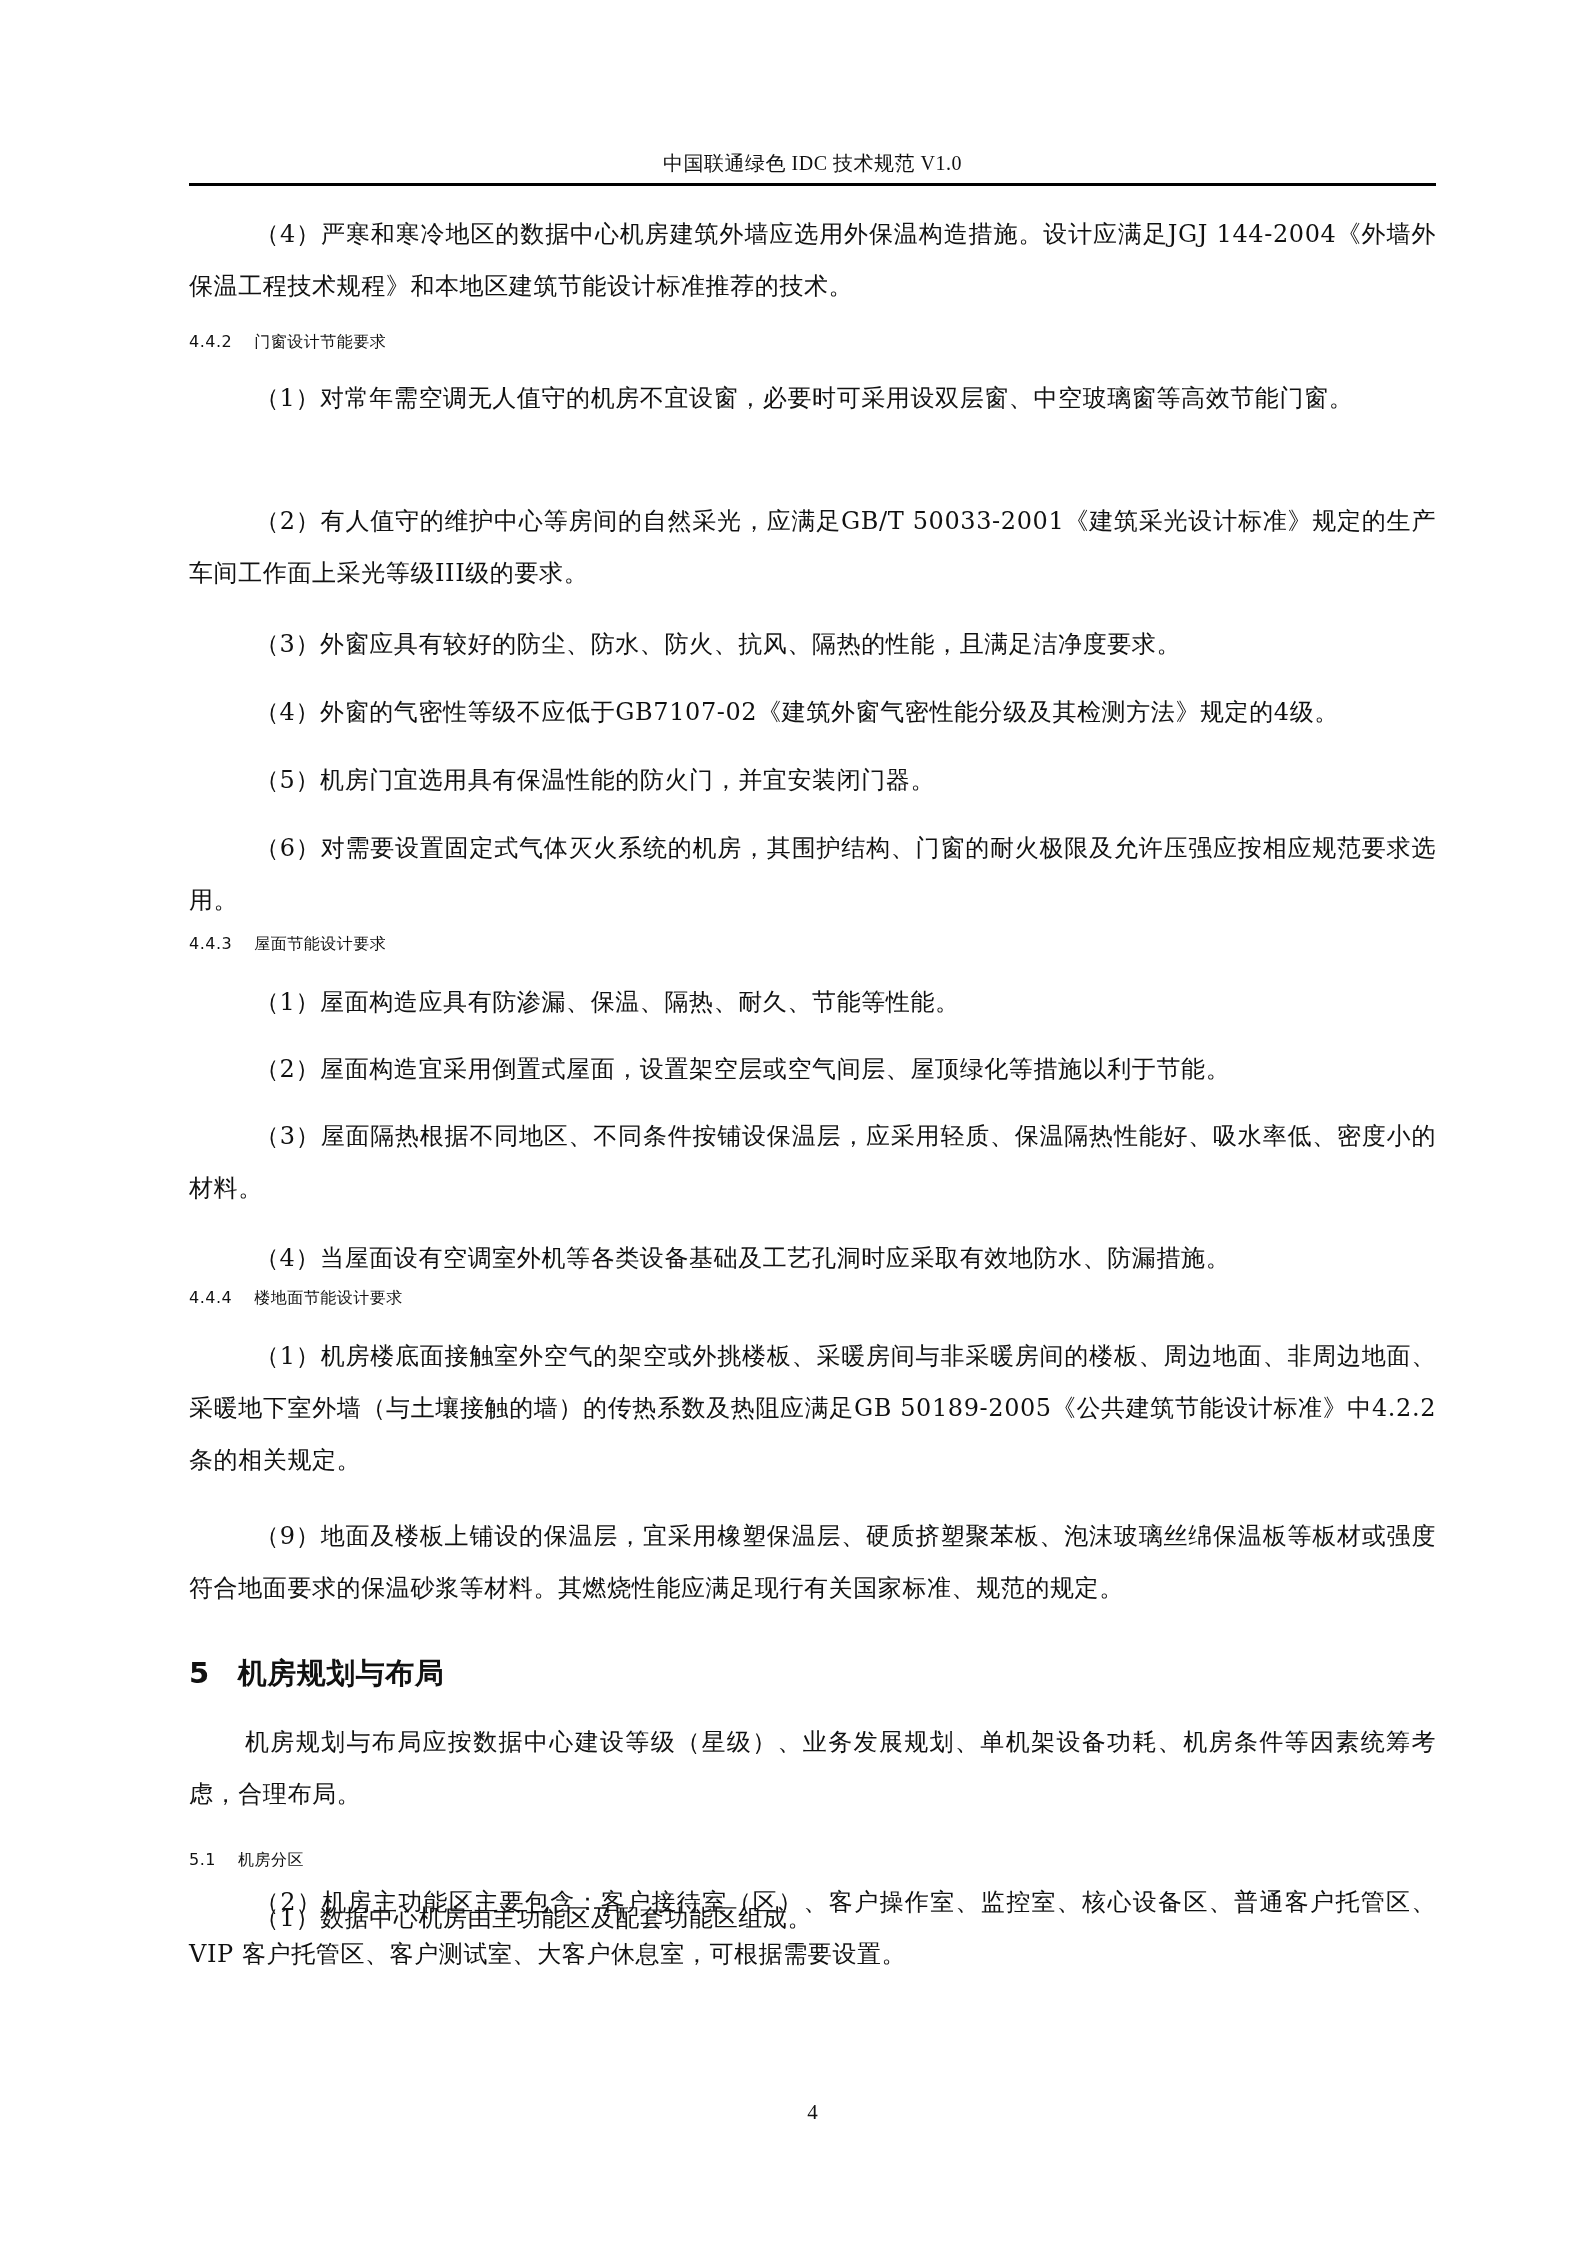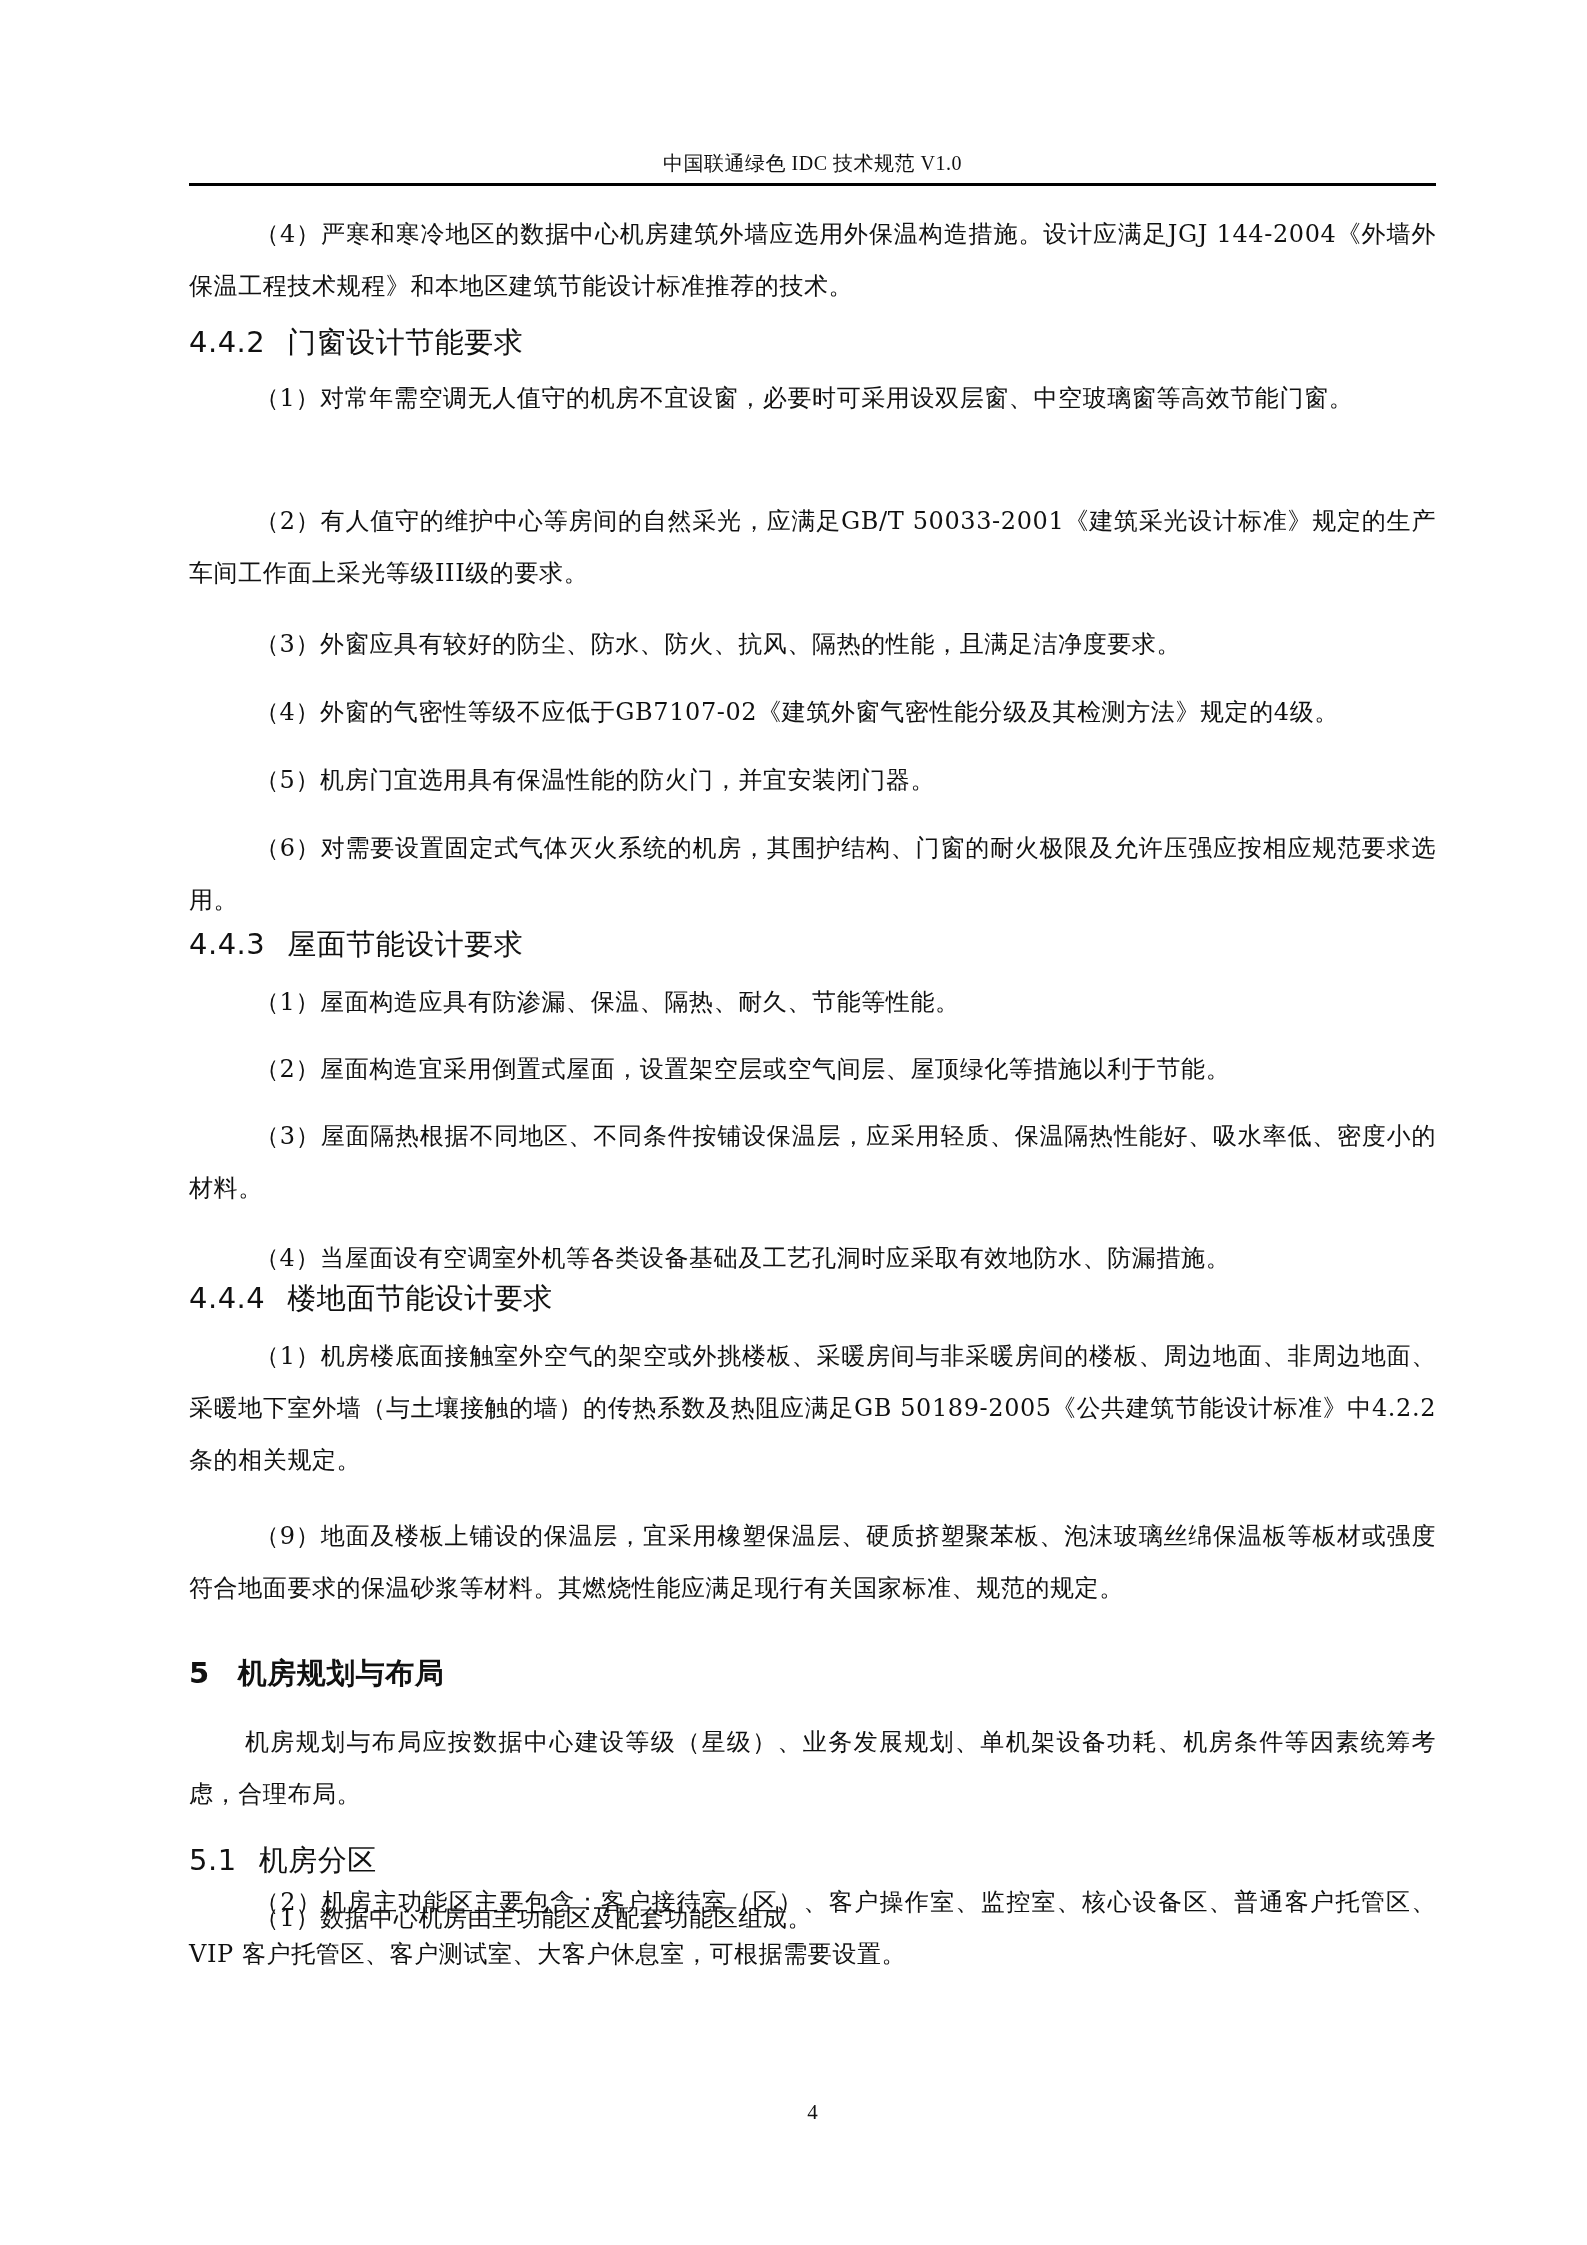--- a/index.html
+++ b/index.html
@@ -57,21 +57,21 @@
       line-height: 52px;
       text-indent: 66px;
       text-align: justify;
       letter-spacing: 0.6px;
       font-family: "DejaVu Serif", "Liberation Serif", serif;
     }
     h3.heading, h2.heading {
       margin: 0;
       font-weight: normal;
       font-family: "DejaVu Sans", "Liberation Sans", sans-serif;
-      font-size: 29px;
+      font-size: 16px;
       line-height: 40px;
       letter-spacing: 0.5px;
     }
     h2.heading.sec {
       font-size: 29px;
       font-weight: bold;
     }
     .num {
       display: inline-block;
       margin-right: 22px;

